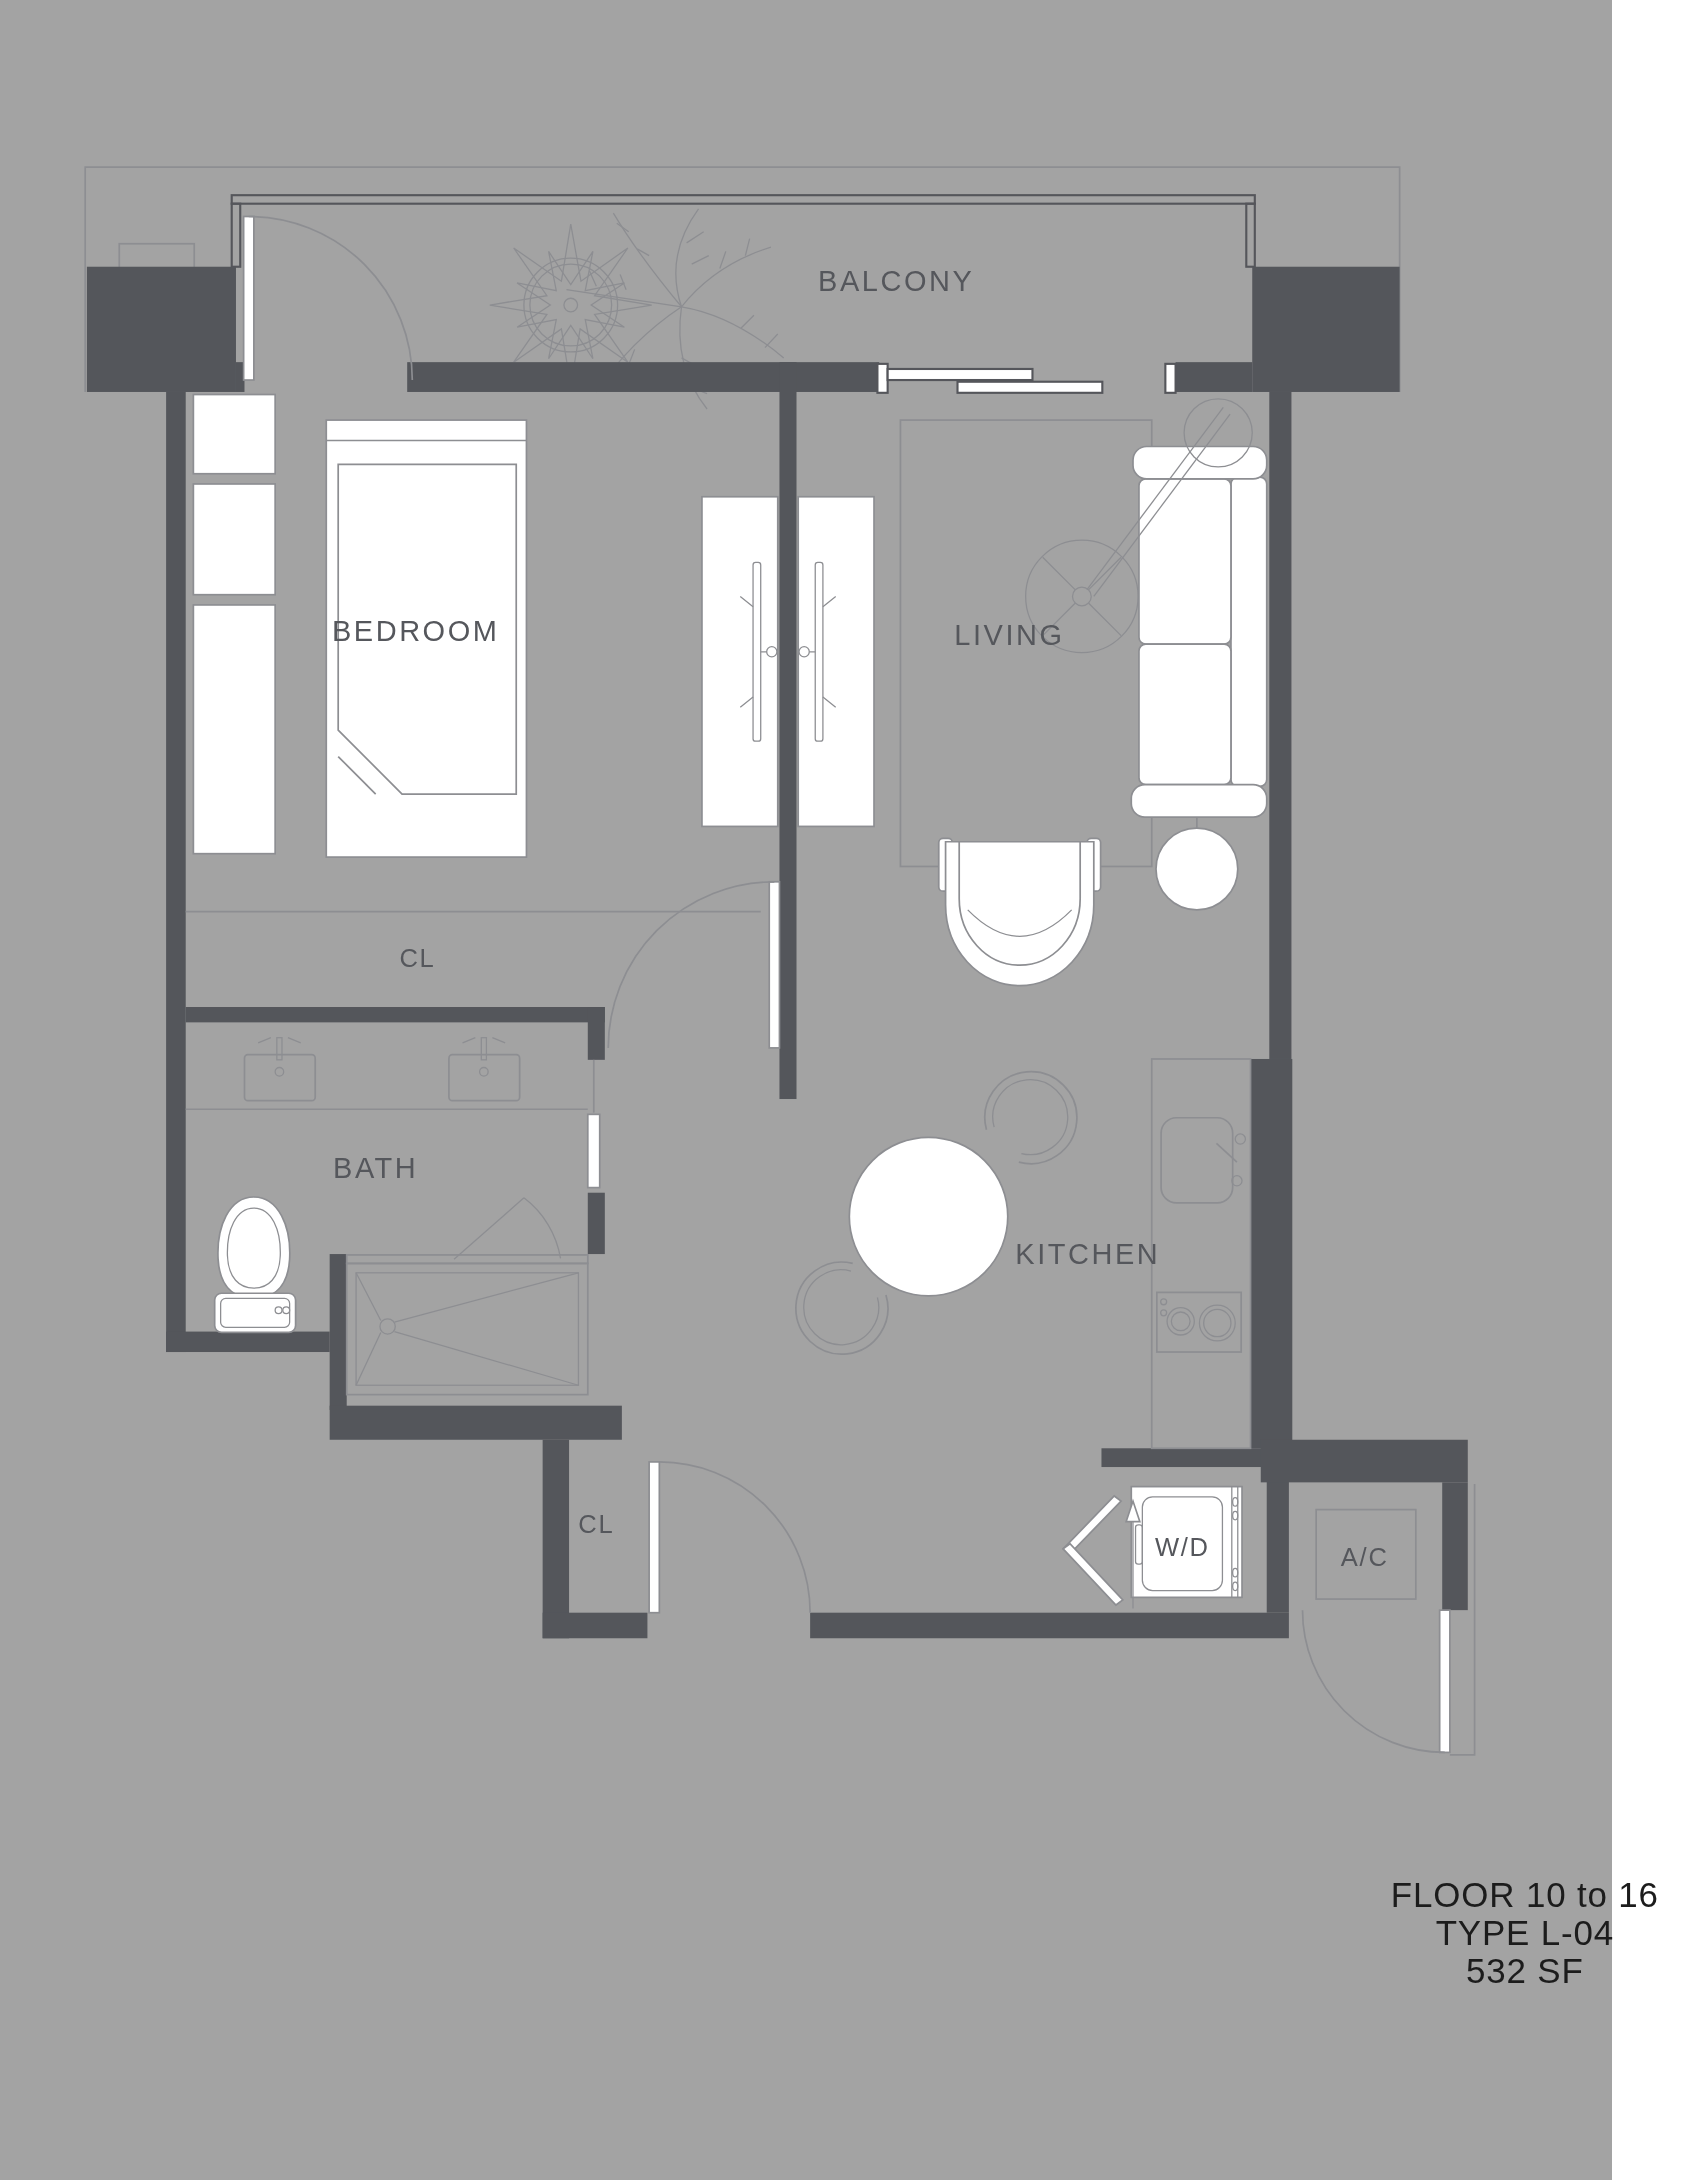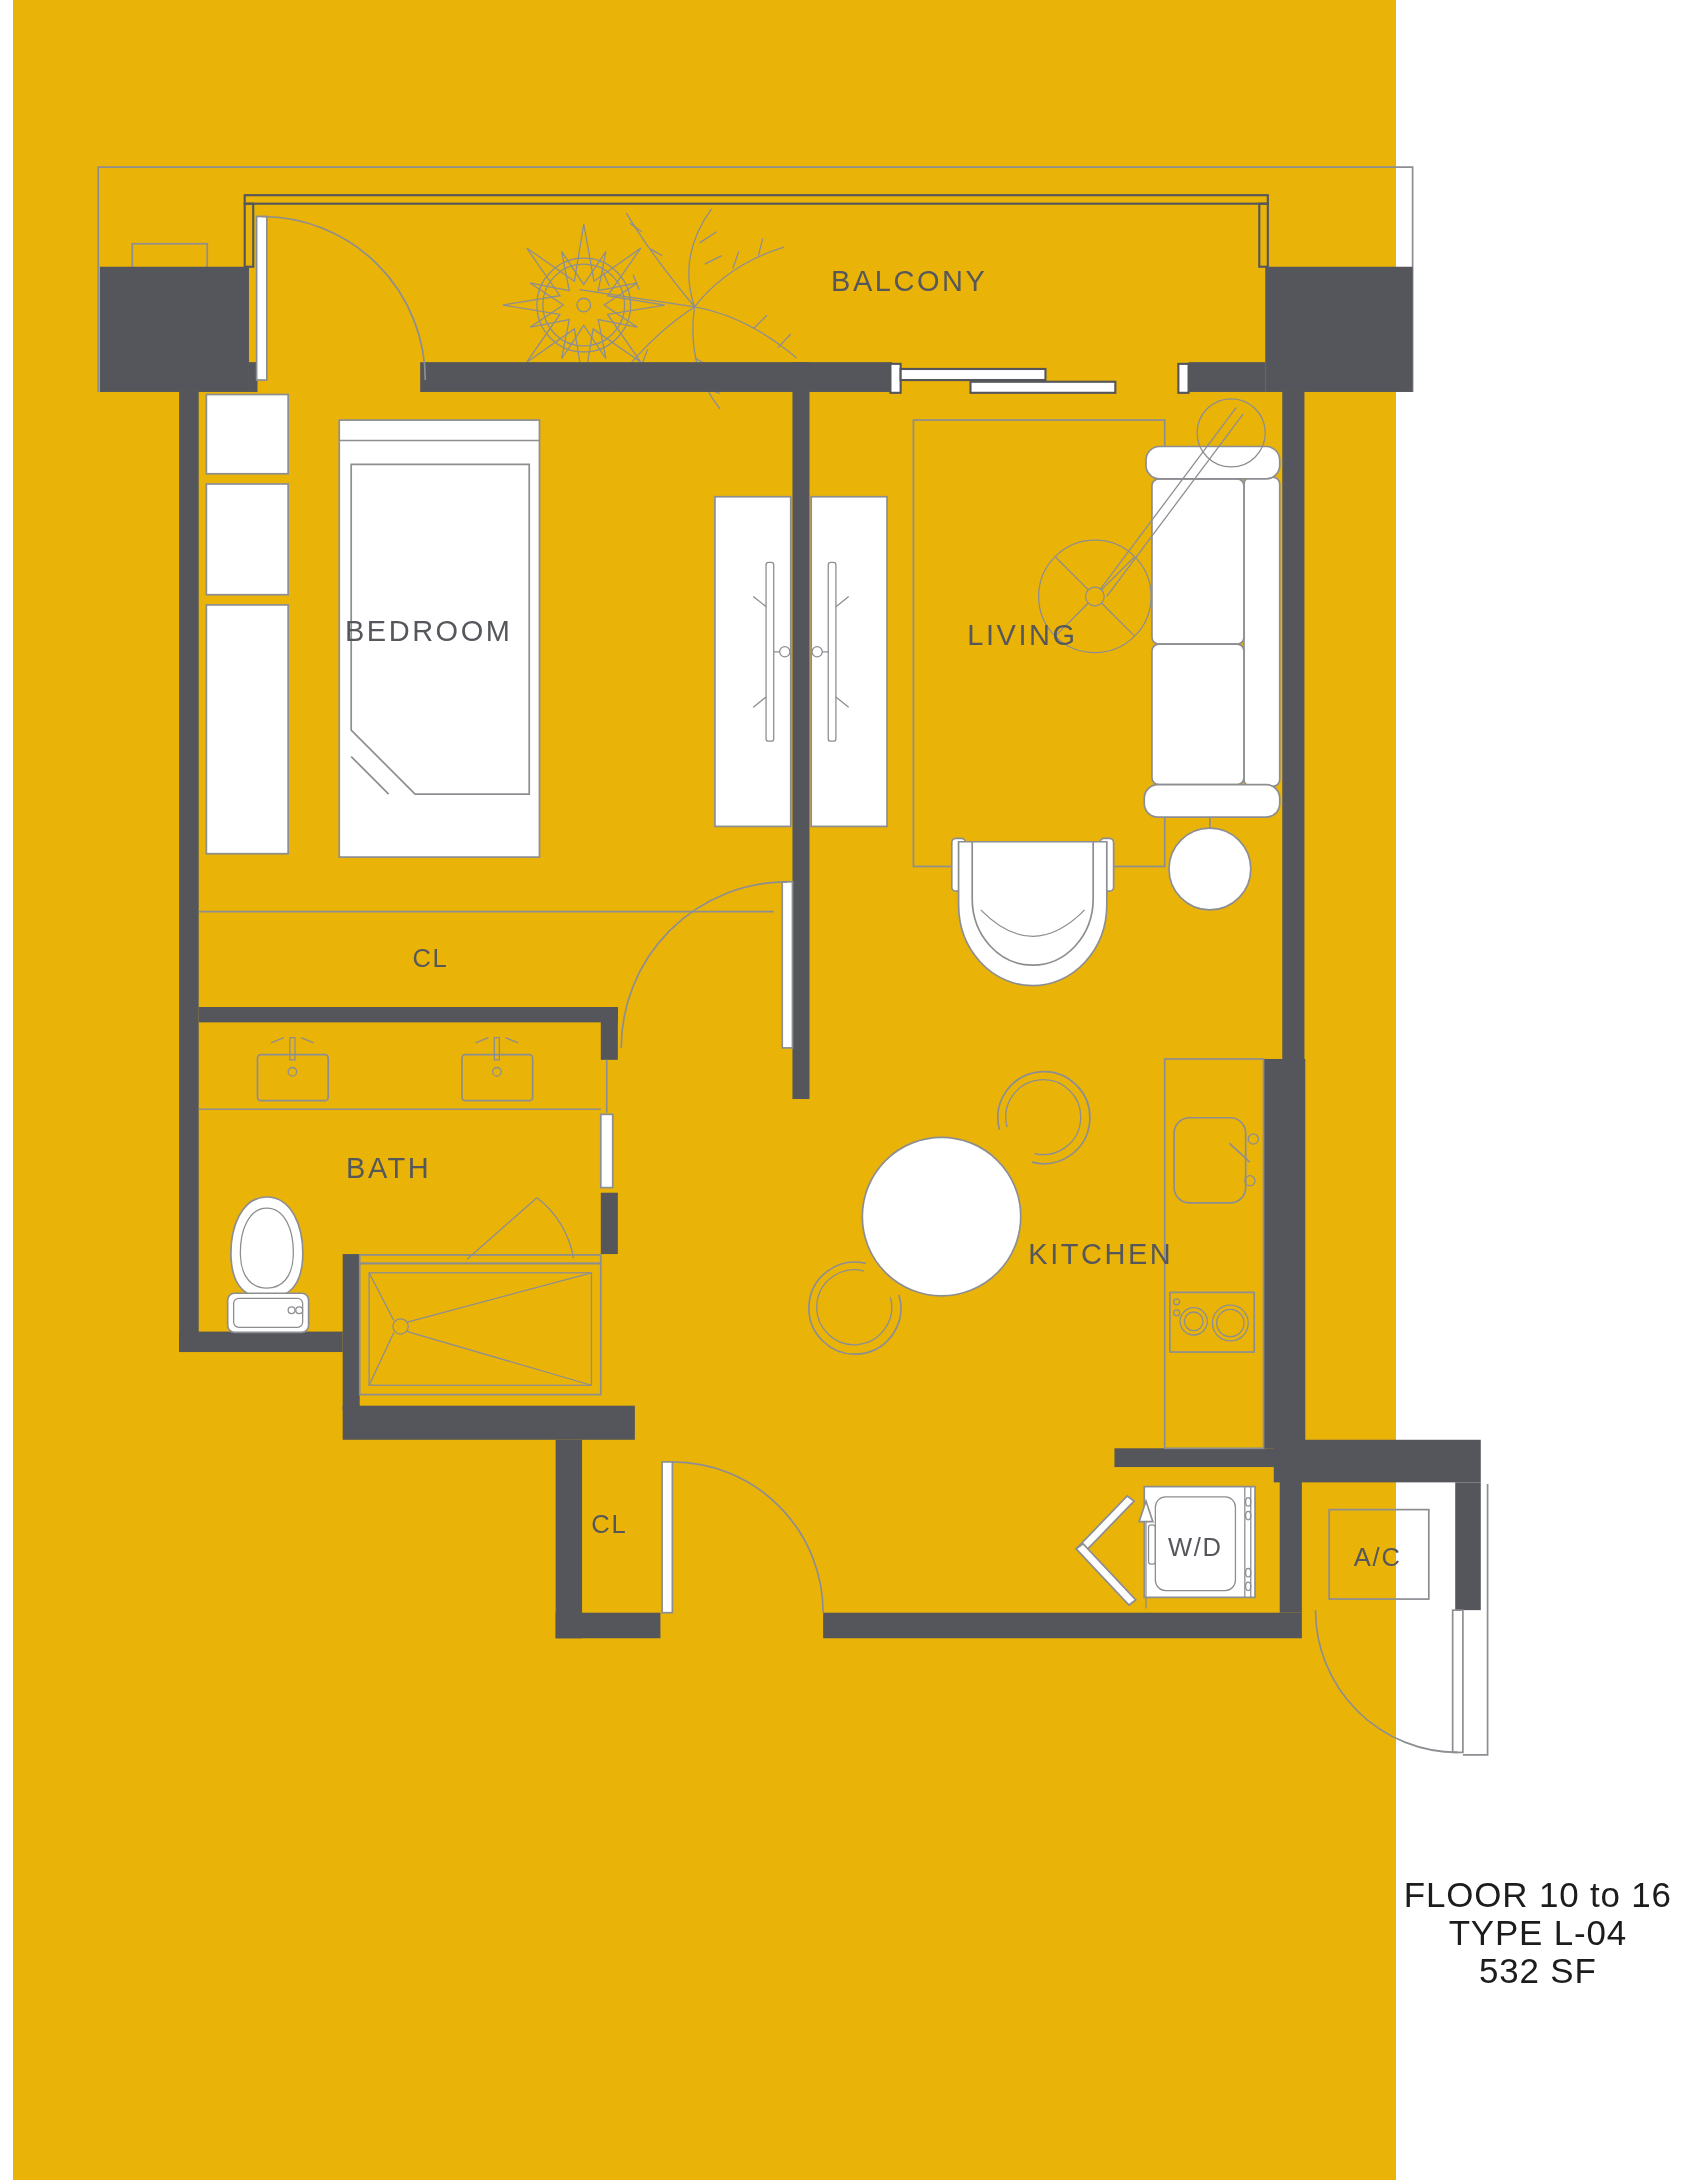--- a/index.html
+++ b/index.html
@@ -1,16 +1,16 @@
 <!DOCTYPE html>
 <html style="font-size:13.6px"><head>
 <meta charset="utf-8">
 <style>
   html,body{margin:0;padding:0;background:#fff;}
-  .page{position:relative;width:1383px;height:2181px;background:#eab308;font-family:"Liberation Sans",sans-serif;margin-left:13px;}
+  .page{position:relative;width:1612px;height:2181px;background:#a3a3a3;font-family:"Liberation Sans",sans-serif;}
   svg{position:absolute;left:0;top:0;}
   .thin{fill:none;stroke:#8d8e92;stroke-width:2;}
   .thin15{fill:none;stroke:#8d8e92;stroke-width:1.5;}
   .thinw{fill:#fff;stroke:#8d8e92;stroke-width:2;}
   .dark{fill:none;stroke:#55565b;stroke-width:2.5;}
   .darkw{fill:#fff;stroke:#55565b;stroke-width:2.5;}
   .room-label{font-size:34px;letter-spacing:3px;}
   .small-label{font-size:30px;letter-spacing:2px;}
   .title-line{font-size:41px;letter-spacing:1px;}
 </style>

